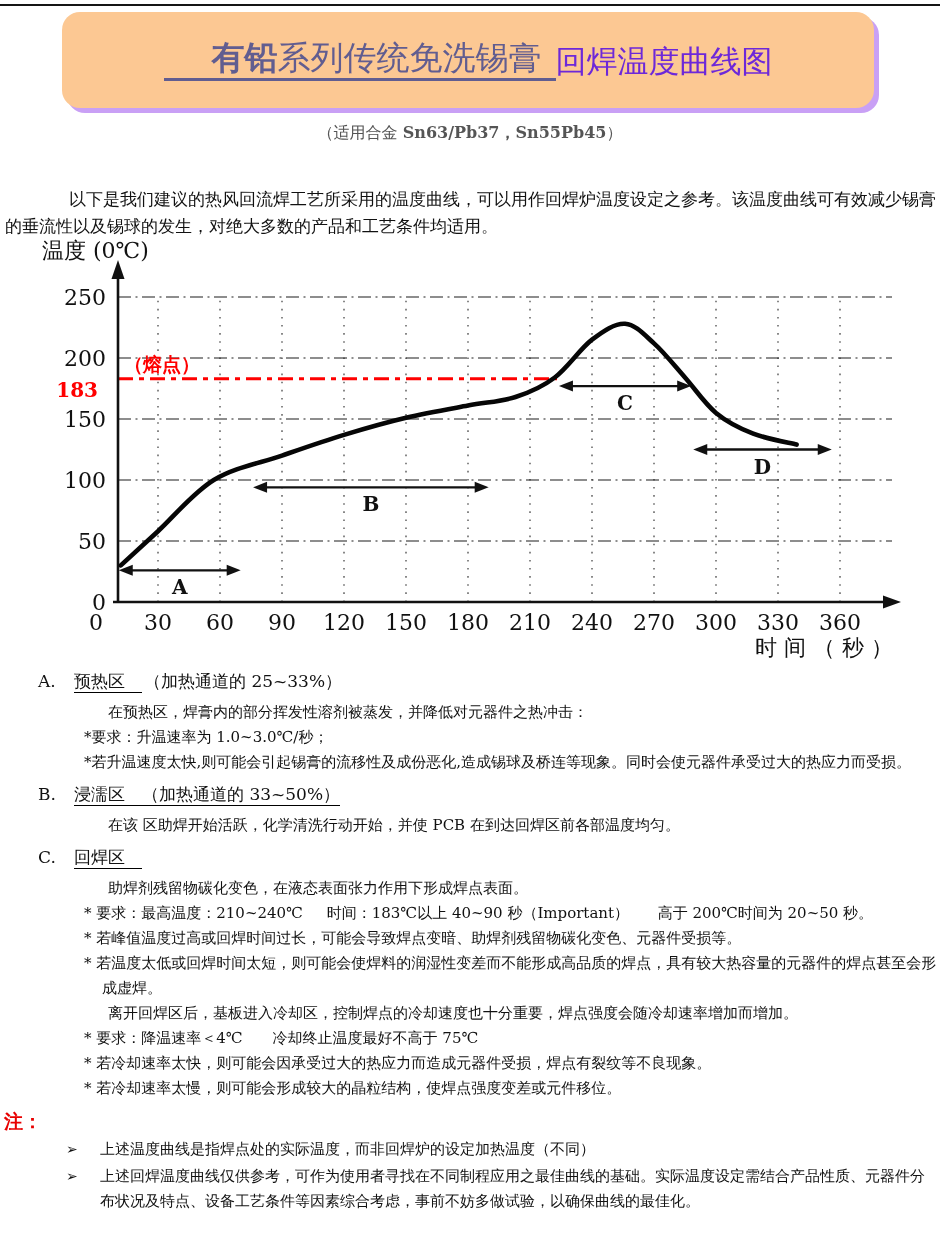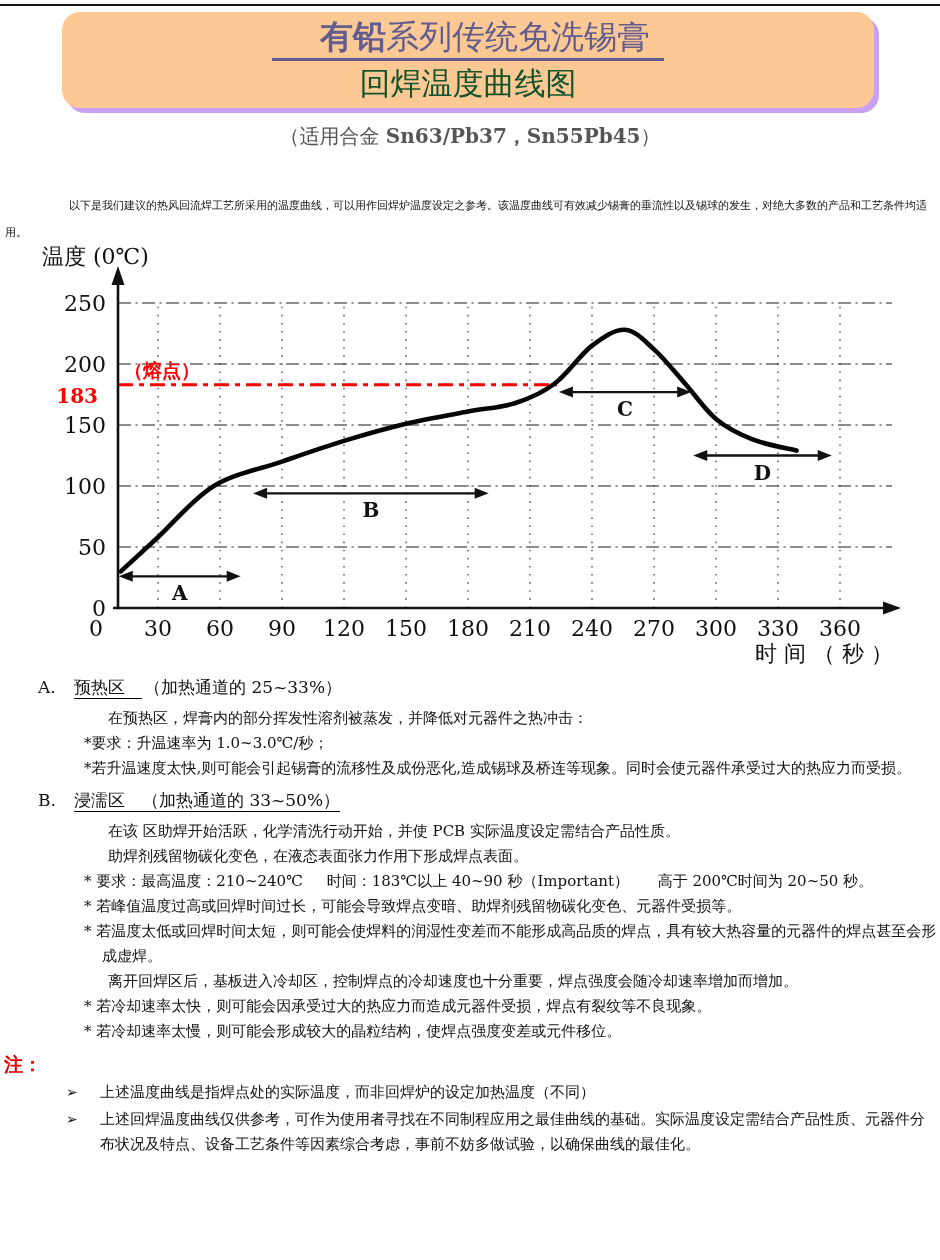--- a/index.html
+++ b/index.html
@@ -5,33 +5,33 @@
   html,body{margin:0;padding:0;background:#fff;}
   .page{
     position:relative;width:940px;height:1260px;overflow:hidden;background:#fff;
     font-family:"DejaVu Serif","Liberation Serif",serif;color:#111;
   }
   .top-rule{border-top:2px solid #151515;margin-top:4px;}
   
   .title-box{
     margin:6px 66px 0 62px;height:96px;background:#fcc893;border-radius:18px;
     box-shadow:5px 5px 0 #c9a0f5;
-    display:flex;flex-direction:column;align-items:center;justify-content:center;
+    display:flex;flex-direction:row;align-items:center;justify-content:center;
   }
   .title-line1{
     font-size:33px;color:#615d90;line-height:1.15;
     border-bottom:3px solid #615d90;padding:0 14px 2px 48px;
   }
   .title-line1 b{font-weight:bold;}
-  .title-line2{font-size:31px;color:#14532d;line-height:1.2;margin-top:4px;}
-  .subtitle{text-align:center;color:#555;font-size:20px;margin-top:15px;}
+  .title-line2{font-size:31px;color:#6d28d9;line-height:1.2;margin-top:4px;}
+  .subtitle{text-align:center;color:#555;font-size:16px;margin-top:15px;}
   .subtitle b{font-weight:bold;}
   
   .intro{
-    margin:42px 4px 0 5px;font-size:11px;line-height:27px;
+    margin:42px 4px 0 5px;font-size:17px;line-height:27px;
     text-indent:64px;white-space:pre-wrap;
   }
   
   #chart{margin-top:-6px;line-height:0;}
   
   #sections{margin-top:2px;}
   .sec-heading{font-size:17px;margin:7px 0 6px 38px;line-height:25px;}
   .sec-letter{display:inline-block;width:36px;}
   .sec-title{border-bottom:1.6px solid #000;padding-bottom:1px;white-space:pre;}
   .sec-suffix{margin-left:2px;}
@@ -130,30 +130,32 @@
 
   <div id="sections">
       <div>
         <div class="sec-heading"><span class="sec-letter">A.</span><span class="sec-title">预热区　</span><span class="sec-suffix">（加热通道的 25~33%）</span></div>
         <div class="body-line line-para">在预热区，焊膏内的部分挥发性溶剂被蒸发，并降低对元器件之热冲击：</div>
         <div class="body-line line-star">*要求：升温速率为 1.0~3.0℃/秒；</div>
         <div class="body-line line-star">*若升温速度太快,则可能会引起锡膏的流移性及成份恶化,造成锡球及桥连等现象。同时会使元器件承受过大的热应力而受损。</div>
       </div>
       <div>
         <div class="sec-heading"><span class="sec-letter">B.</span><span class="sec-title">浸濡区　（加热通道的 33~50%）</span></div>
-        <div class="body-line line-para">在该 区助焊开始活跃，化学清洗行动开始，并使 PCB 实际温度设定需结合产品性质。</div>
+        <div class="body-line line-para">在该 区助焊开始活跃，化学清洗行动开始，并使 PCB 在到达回焊区前各部温度均匀。</div>
       </div>
       <div>
+        <div class="sec-heading"><span class="sec-letter">C.</span><span class="sec-title">回焊区　</span></div>
         <div class="body-line line-para">助焊剂残留物碳化变色，在液态表面张力作用下形成焊点表面。</div>
         <div class="body-line line-star">* 要求：最高温度：210~240℃     时间：183℃以上 40~90 秒（Important）      高于 200℃时间为 20~50 秒。</div>
         <div class="body-line line-star">* 若峰值温度过高或回焊时间过长，可能会导致焊点变暗、助焊剂残留物碳化变色、元器件受损等。</div>
         <div class="body-line line-star">* 若温度太低或回焊时间太短，则可能会使焊料的润湿性变差而不能形成高品质的焊点，具有较大热容量的元器件的焊点甚至会形成虚焊。</div>
       </div>
       <div>
         <div class="body-line line-para">离开回焊区后，基板进入冷却区，控制焊点的冷却速度也十分重要，焊点强度会随冷却速率增加而增加。</div>
+        <div class="body-line line-star">* 要求：降温速率＜4℃　　冷却终止温度最好不高于 75℃</div>
         <div class="body-line line-star">* 若冷却速率太快，则可能会因承受过大的热应力而造成元器件受损，焊点有裂纹等不良现象。</div>
         <div class="body-line line-star">* 若冷却速率太慢，则可能会形成较大的晶粒结构，使焊点强度变差或元件移位。</div>
       </div>
     </div>
 
   <div class="notes">
     <div class="notes-label">注：</div>
     <div id="note-items">
         <div class="note-item">
           <span class="note-bullet">➢</span>

